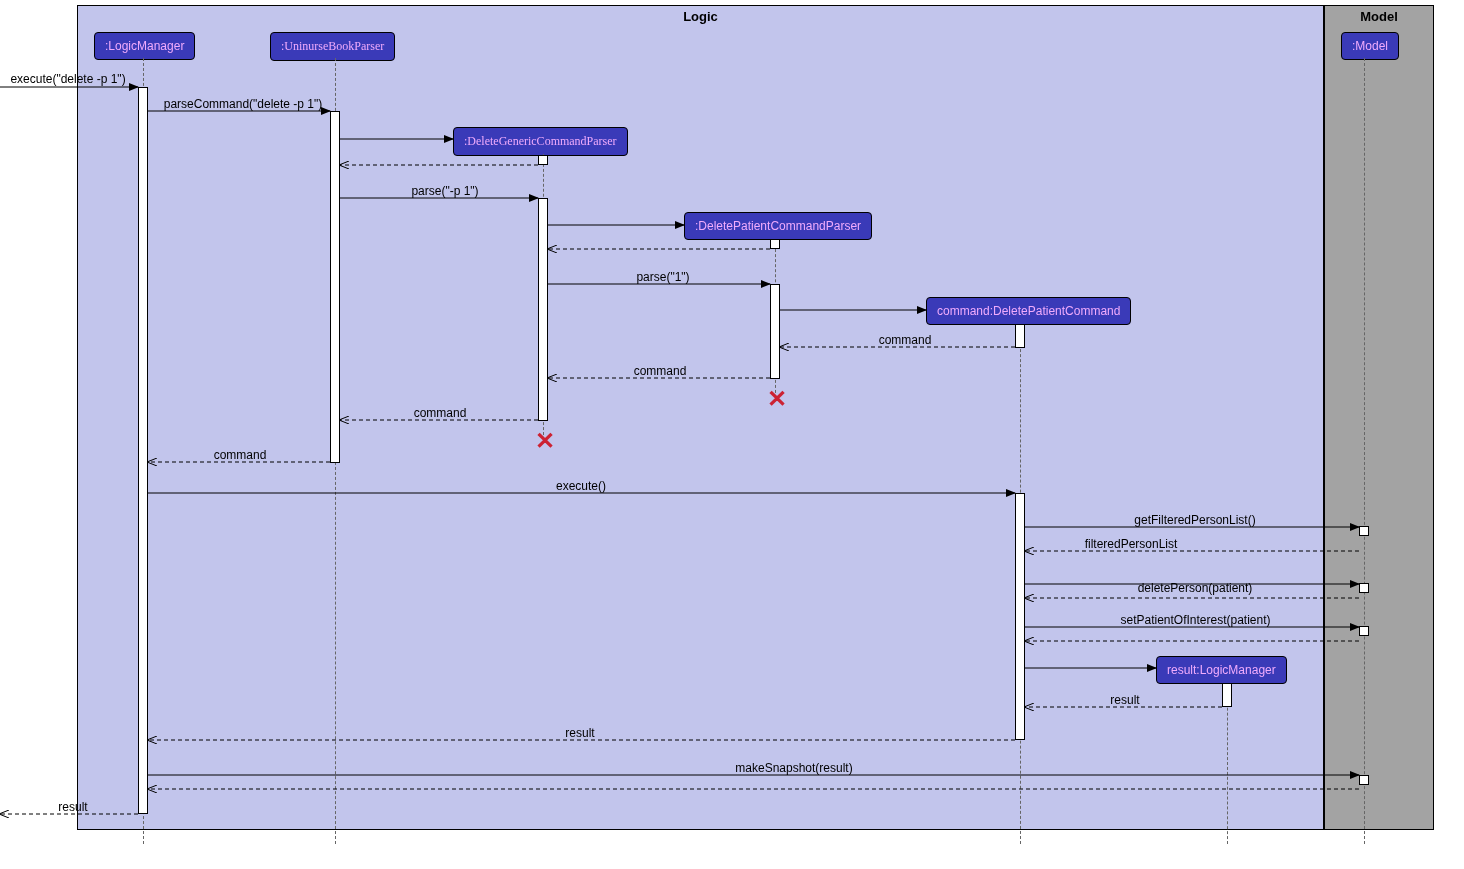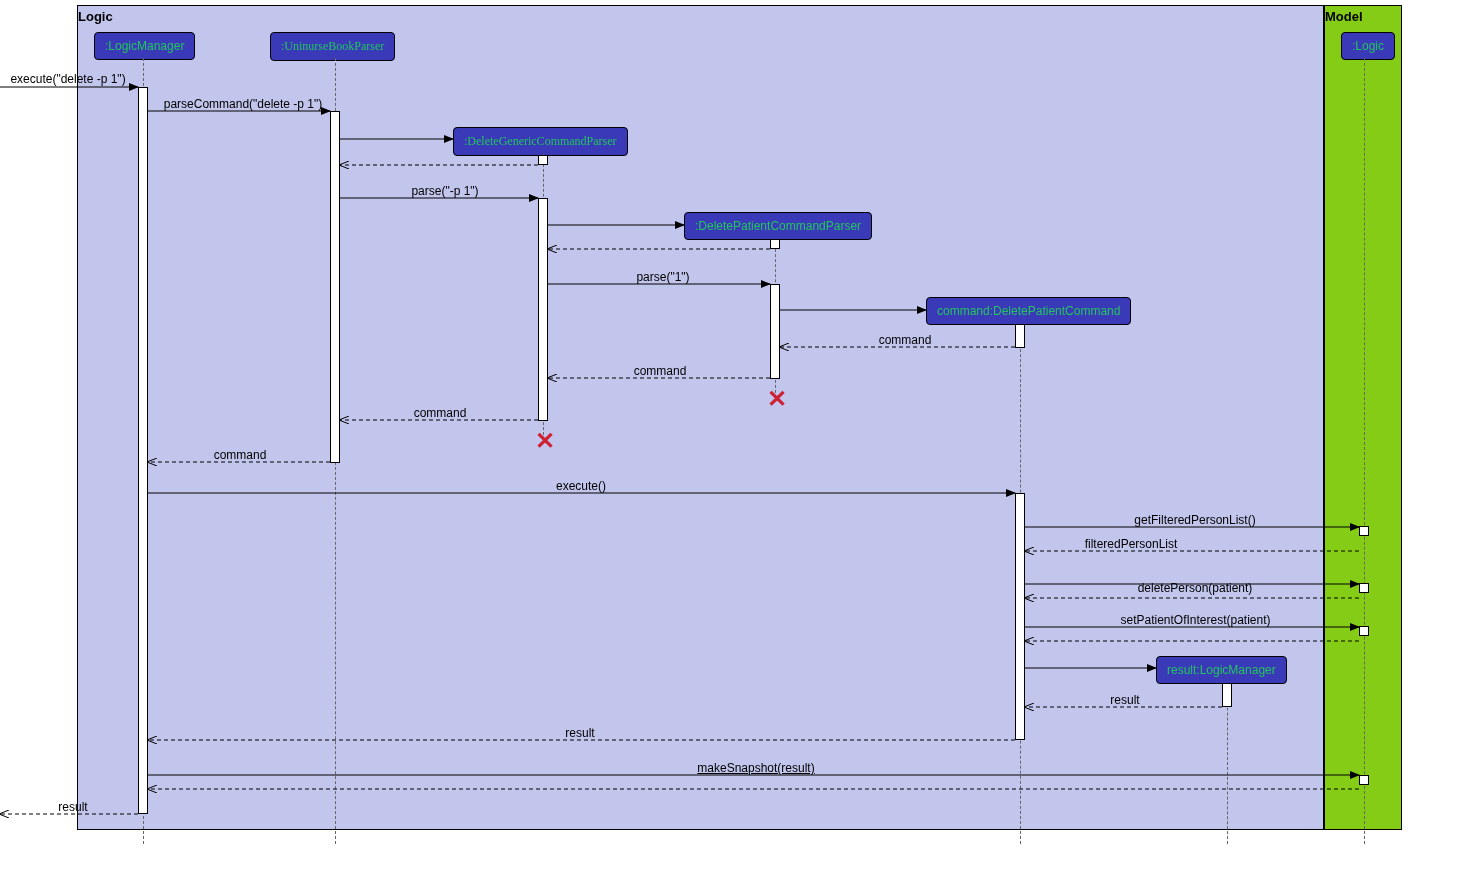--- a/index.html
+++ b/index.html
@@ -1,22 +1,22 @@
 <!DOCTYPE html>
 <html><head>
 <meta charset="utf-8">
 <style>
 * { box-sizing: border-box; margin: 0; padding: 0; }
 body { font-family: Arial, sans-serif; font-size: 12px; background: #fff; }
 .canvas { position: relative; width: 1464px; height: 869px; }
 .frame { position: absolute; border: 1px solid #000; }
 .frame-logic { left: 77px; top: 5px; width: 1247px; height: 825px; background: #c2c5ec; }
-.frame-model { left: 1324px; top: 5px; width: 78px; height: 825px; background: #84cc16; padding-left: 15px; }
-.frame-title { position: absolute; top: 0; left: 0; right: 0; font-weight: bold; font-size: 13px; padding: 3px 0; }
-.box { position: absolute; background: #3a3ab8; color: #22c55e; border: 1px solid #000; border-radius: 4px; padding: 6px 10px; font-size: 12px; white-space: nowrap; }
+.frame-model { left: 1324px; top: 5px; width: 110px; height: 825px; background: #a3a3a3; padding-left: 15px; }
+.frame-title { position: absolute; top: 0; left: 0; right: 0; text-align: center; font-weight: bold; font-size: 13px; padding: 3px 0; }
+.box { position: absolute; background: #3a3ab8; color: #f0abfc; border: 1px solid #000; border-radius: 4px; padding: 6px 10px; font-size: 12px; white-space: nowrap; }
 .lifeline { position: absolute; width: 0; border-left: 1px dashed #666; }
 .bar { position: absolute; width: 10px; background: #fff; border: 1px solid #000; }
 .msg { position: absolute; font-size: 12px; text-align: center; }
 .cross { position: absolute; font-size: 24px; color: #c23; font-weight: bold; }
 svg { position: absolute; top: 0; left: 0; }
 </style>
 </head>
 <body>
 
 <div class="canvas">
@@ -26,21 +26,21 @@
   </div>
   <div class="frame frame-model">
     <div class="frame-title">Model</div>
   </div>
 
   <div class="box" style="left:94px; top:32px;">:LogicManager</div>
   <div class="box" style="left:270px; top:32px;font-family:Liberation Serif, serif;">:UninurseBookParser</div>
   <div class="box" style="left:453px; top:127px;font-family:Liberation Serif, serif;">:DeleteGenericCommandParser</div>
   <div class="box" style="left:926px; top:297px;">command:DeletePatientCommand</div>
   <div class="box" style="left:684px; top:212px;">:DeletePatientCommandParser</div>
-  <div class="box" style="left:1341px; top:32px;">:Logic</div>
+  <div class="box" style="left:1341px; top:32px;">:Model</div>
   <div class="box" style="left:1156px; top:656px;">result:LogicManager</div>
 
   <div class="lifeline" style="left:143px; top:58px; height:786px;"></div>
   <div class="lifeline" style="left:335px; top:58px; height:786px;"></div>
   <div class="lifeline" style="left:543px; top:154px; height:286px;"></div>
   <div class="lifeline" style="left:775px; top:239px; height:159px;"></div>
   <div class="lifeline" style="left:1020px; top:324px; height:520px;"></div>
   <div class="lifeline" style="left:1364px; top:58px; height:786px;"></div>
   <div class="lifeline" style="left:1227px; top:683px; height:161px;"></div>
 
@@ -129,16 +129,16 @@
   <div class="msg" style="left:625px; top:364px; width:70px;">command</div>
   <div class="msg" style="left:405px; top:406px; width:70px;">command</div>
   <div class="msg" style="left:205px; top:448px; width:70px;">command</div>
   <div class="msg" style="left:546px; top:479px; width:70px;">execute()</div>
   <div class="msg" style="left:1120px; top:513px; width:150px;">getFilteredPersonList()</div>
   <div class="msg" style="left:1076px; top:537px; width:110px;">filteredPersonList</div>
   <div class="msg" style="left:1130px; top:570px; width:130px;margin-top:11px;">deletePerson(patient)</div>
   <div class="msg" style="left:1108px; top:613px; width:175px;">setPatientOfInterest(patient)</div>
   <div class="msg" style="left:1095px; top:693px; width:60px;">result</div>
   <div class="msg" style="left:555px; top:726px; width:50px;">result</div>
-  <div class="msg" style="left:686px; top:761px; width:140px;text-decoration:underline;">makeSnapshot(result)</div>
+  <div class="msg" style="left:724px; top:761px; width:140px;">makeSnapshot(result)</div>
   <div class="msg" style="left:48px; top:800px; width:50px;">result</div>
 
 </div>
 
 </body></html>

